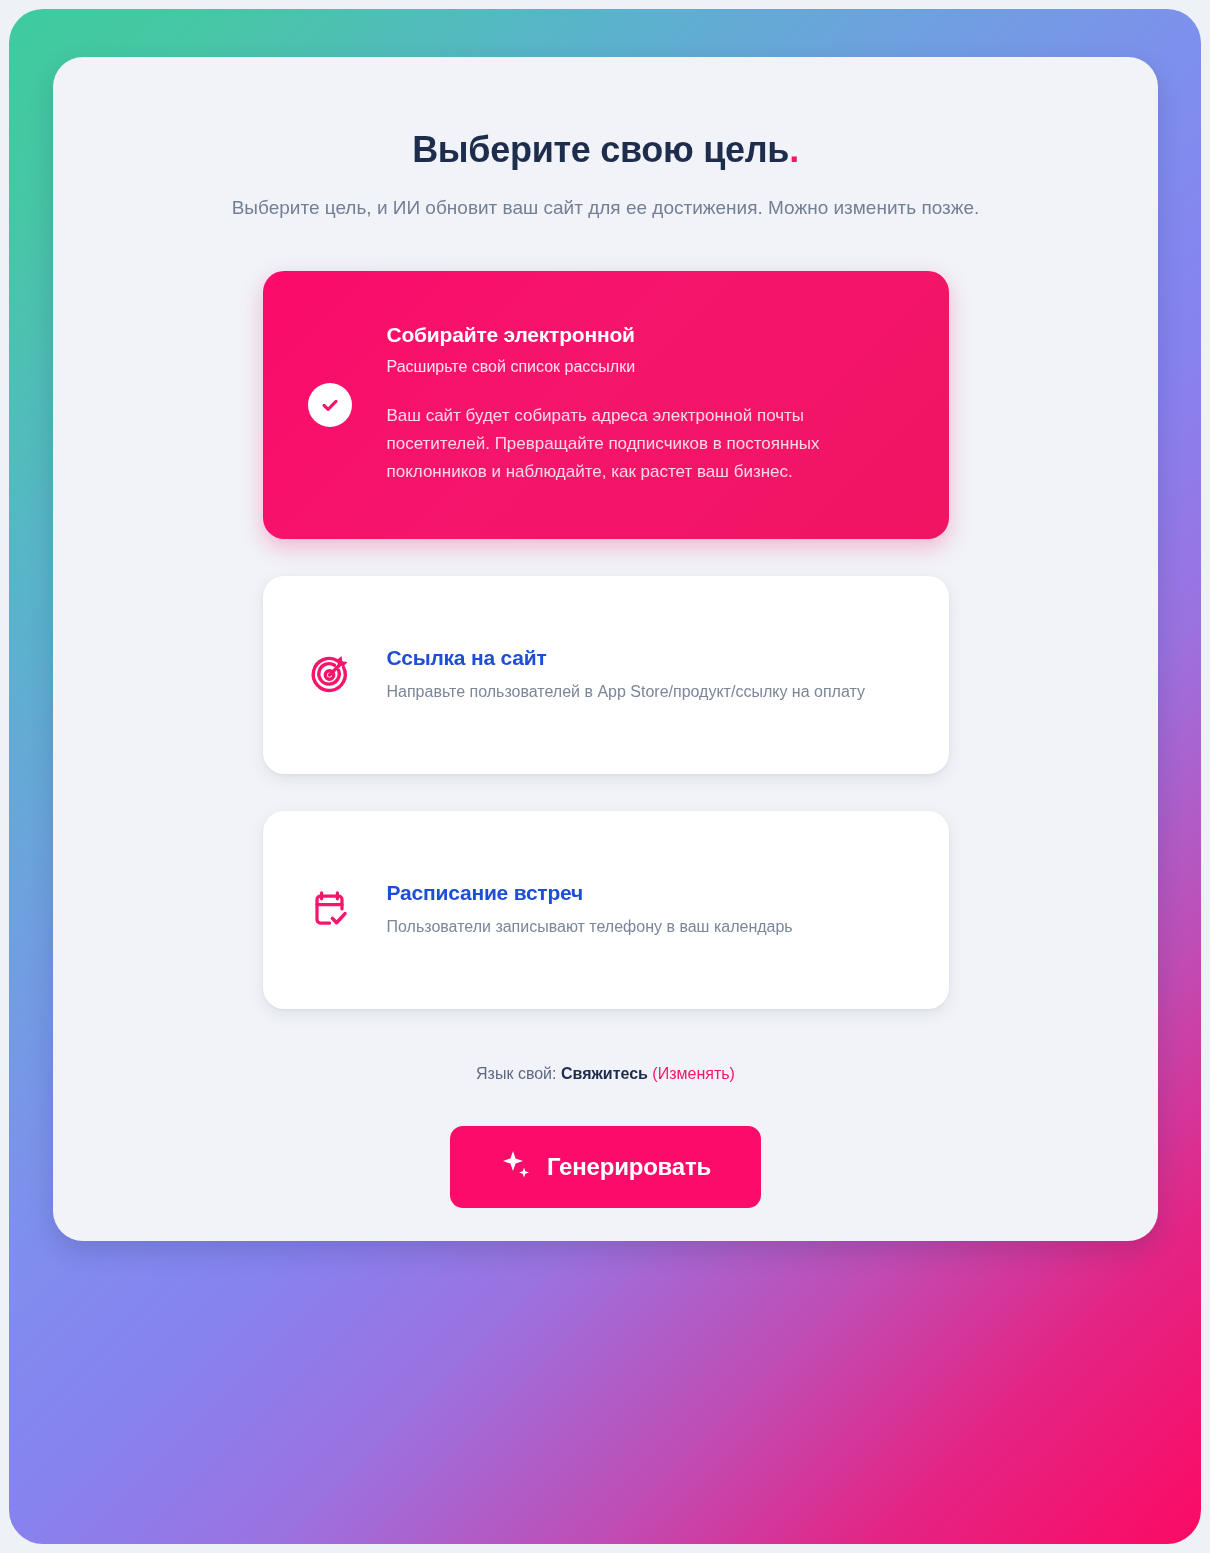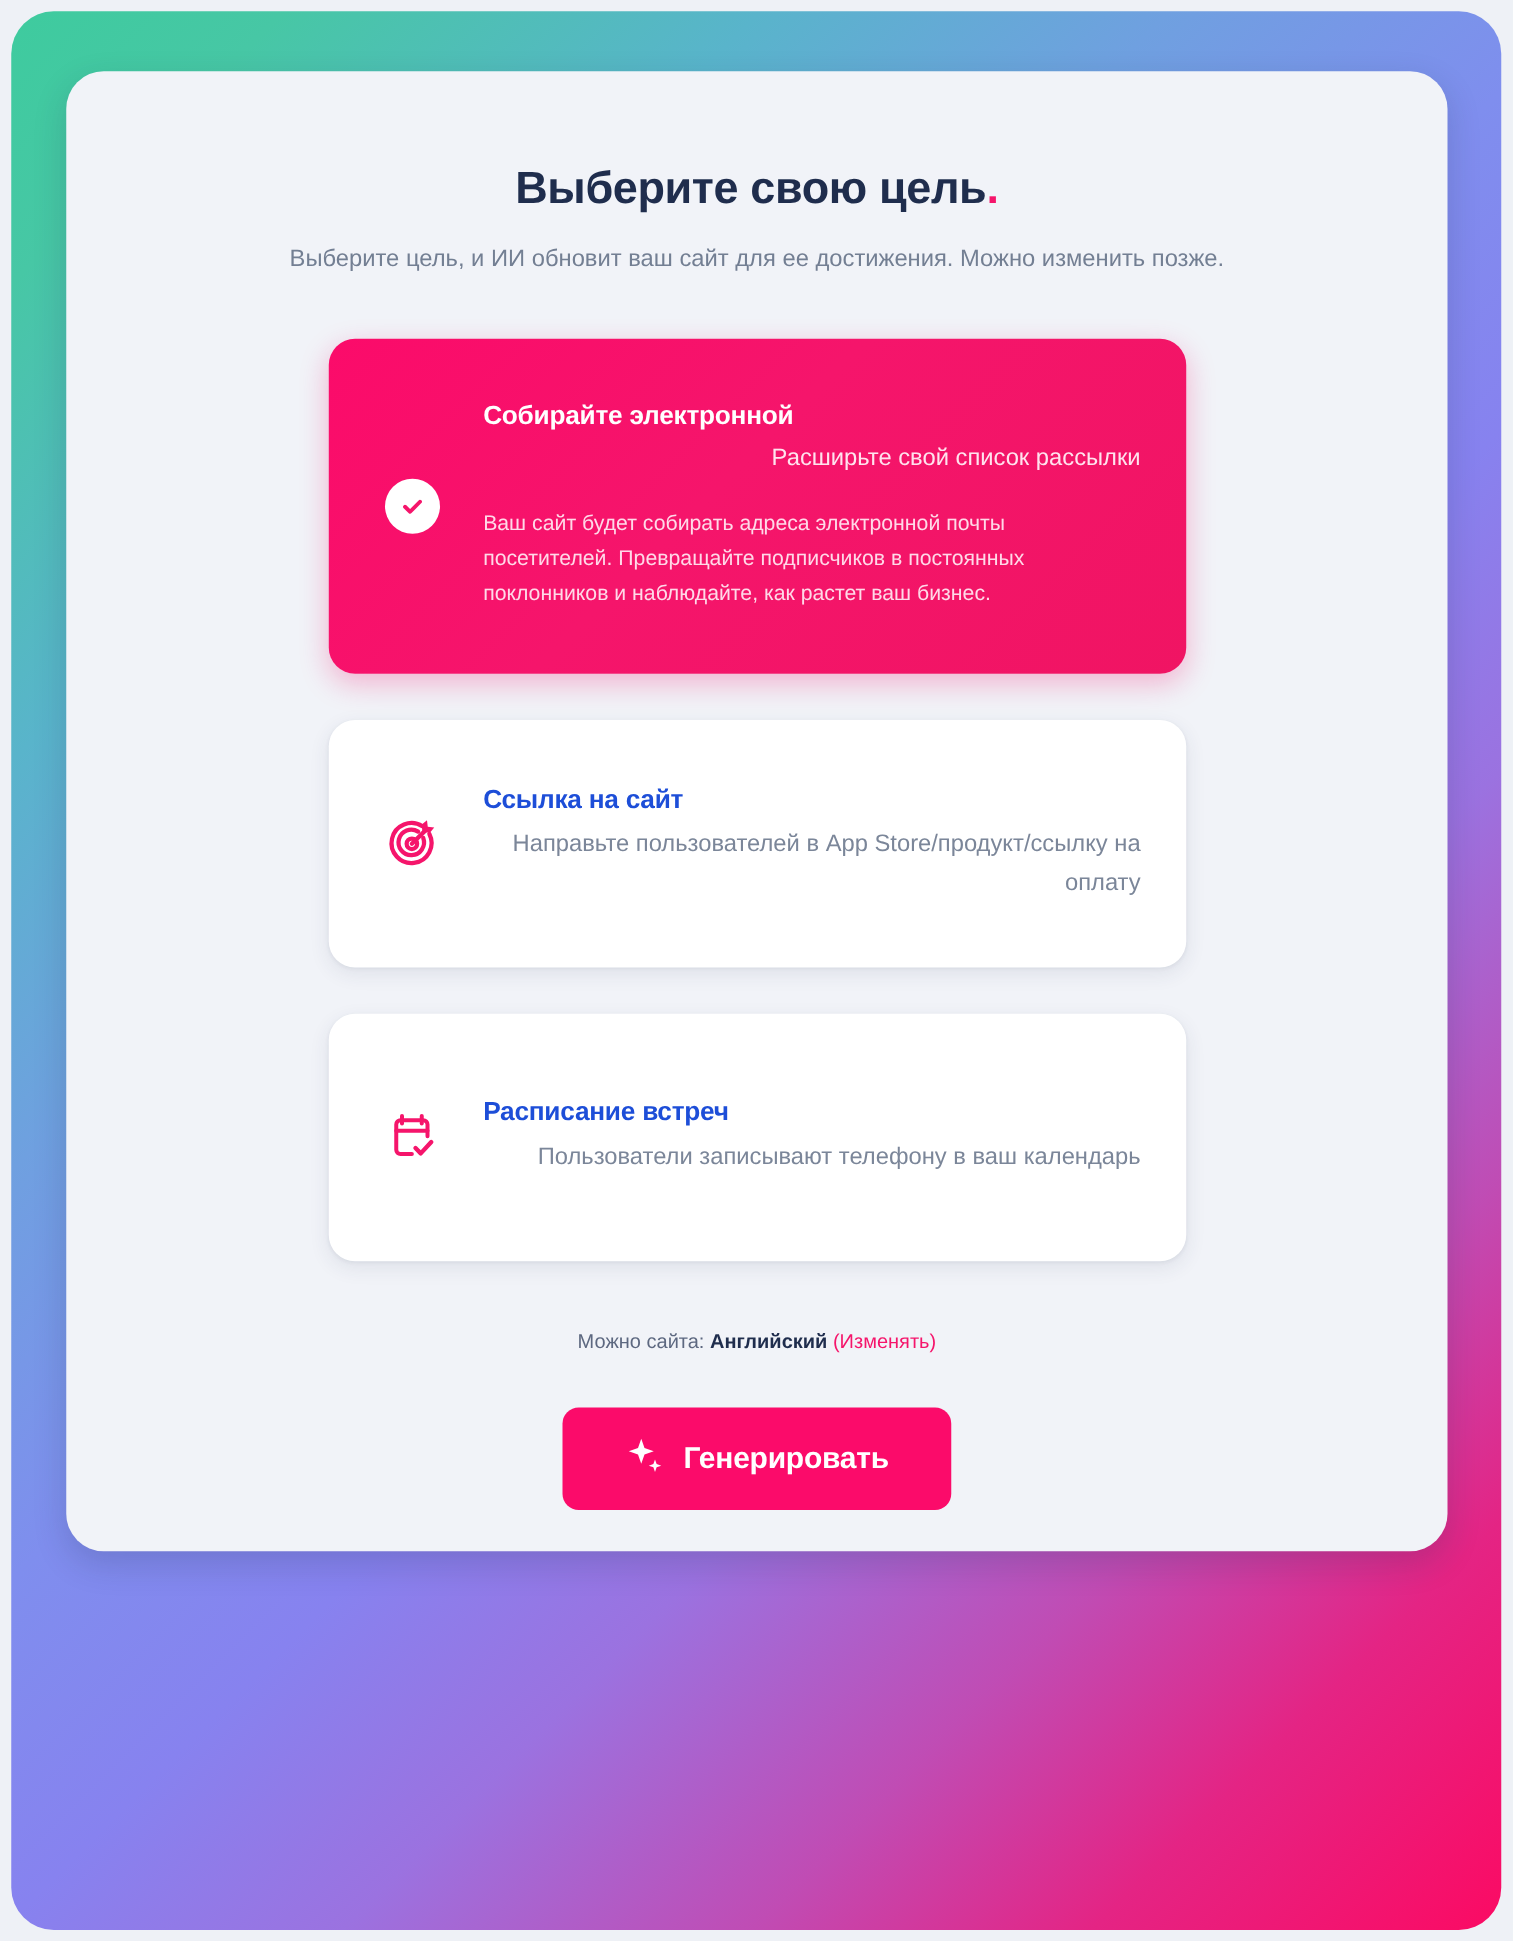--- a/index.html
+++ b/index.html
@@ -137,26 +137,25 @@
 
   .card-title {
     font-size: 21px;
     font-weight: 700;
     color: #1d4ed8;
     letter-spacing: -0.2px;
   }
   .card.selected .card-title { color: #ffffff; }
 
   .card-sub {
-    font-size: 19px;
+    font-size: 16px;
     color: #7b8699;
     margin-top: 9px;
     line-height: 1.62;
     font-weight: 400;
-    text-align: right;
   }
   .card.selected .card-sub { color: #ffe3ee; margin-top: 7px; }
 
   .card-desc {
     font-size: 17px;
     line-height: 1.65;
     color: #ffd9e8;
     margin-top: 22px;
     max-width: 500px;
   }
@@ -259,22 +258,22 @@
         </div>
         <div class="card-body">
           <div class="card-title">Расписание встреч</div>
           <div class="card-sub">Пользователи записывают телефону в ваш календарь</div>
         </div>
       </div>
 
     </div>
 
     <div class="lang-line">
-      <span>Можно сайта:</span>
-      <span class="lang-value">Английский</span>
+      <span>Язык свой:</span>
+      <span class="lang-value">Свяжитесь</span>
       <span class="lang-change">(Изменять)</span>
     </div>
 
     <div class="generate-wrap">
       <button class="generate-btn">
         <span>
           <svg width="32" height="32" viewBox="0 0 32 32" fill="none">
             <path d="M13 3 L15.6 10.4 L23 13 L15.6 15.6 L13 23 L10.4 15.6 L3 13 L10.4 10.4 Z" fill="#ffffff"></path>
             <path d="M24 19.5 L25.3 23.2 L29 24.5 L25.3 25.8 L24 29.5 L22.7 25.8 L19 24.5 L22.7 23.2 Z" fill="#ffffff"></path>
           </svg>

